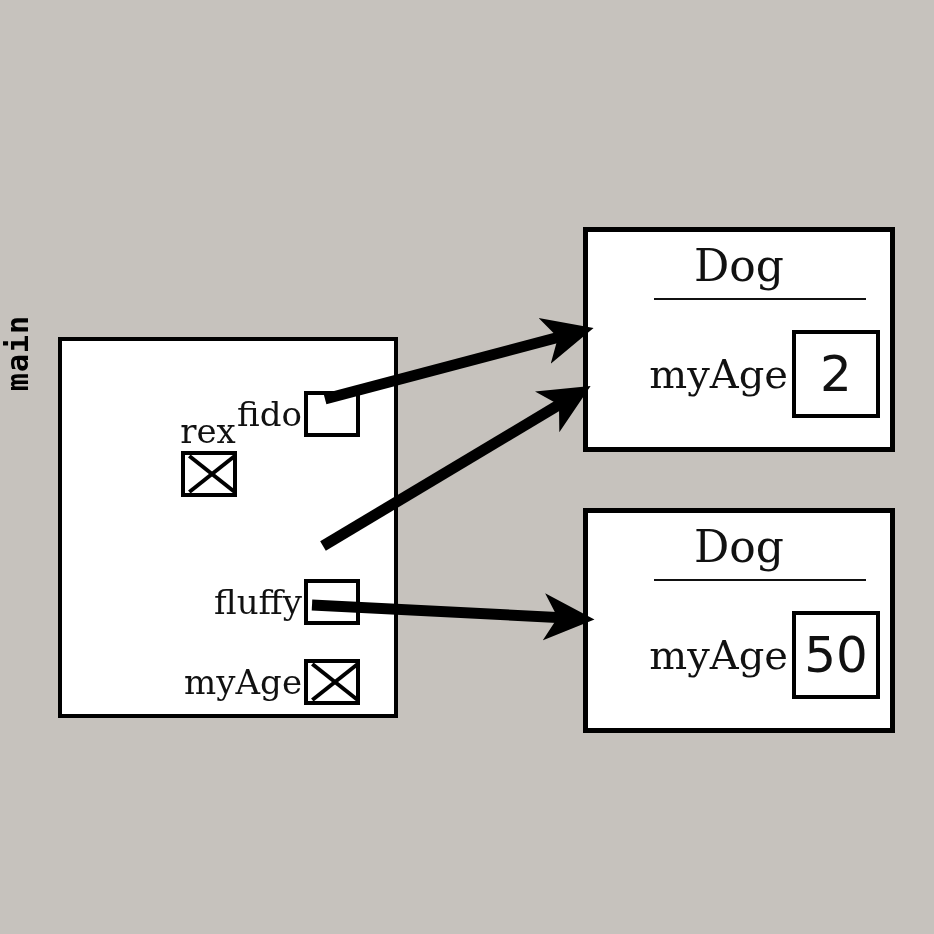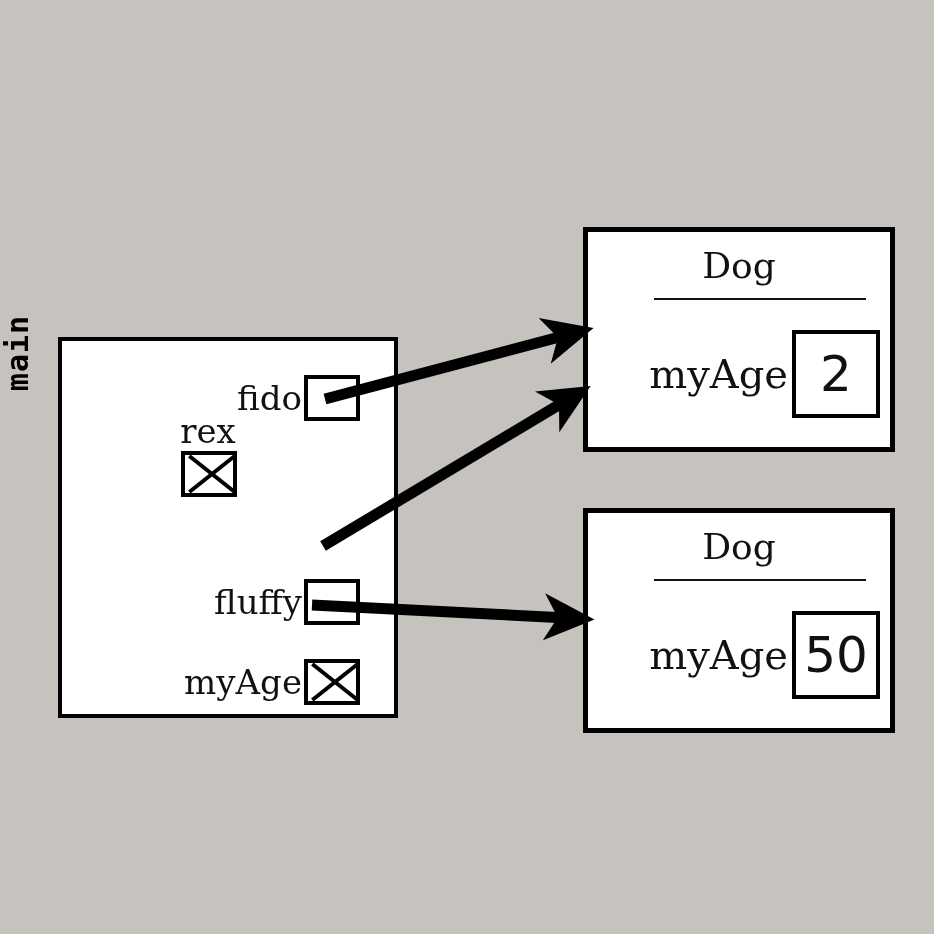--- a/index.html
+++ b/index.html
@@ -117,21 +117,21 @@
     box-sizing: border-box;
     z-index: 2;
   }
   .obj-title {
     position: absolute;
     left: 0;
     right: 0;
     top: 6px;
     text-align: center;
     font-family: "DejaVu Serif", serif;
-    font-size: 36px;
+    font-size: 44px;
     line-height: 56px;
     color: #111;
   }
   .obj-title-rule {
     position: absolute;
     left: 22%;
     right: 8%;
     top: 66px;
     height: 2px;
     background: #111;
@@ -186,21 +186,21 @@
     <line x1="323" y1="546" x2="567" y2="400" stroke="#000" stroke-width="11" marker-end="url(#ah)"></line>
 
     <line x1="312" y1="605" x2="567" y2="618" stroke="#000" stroke-width="11" marker-end="url(#ah)"></line>
   </svg>
 
   <div class="frame-main"></div>
   <div class="frame-label-main">main</div>
 
   <div class="var-rows">
 
-    <div class="var-row" style="top:36px;">
+    <div class="var-row" style="top:52px;">
       <span class="var-label">fido</span>
       <span class="var-slot"></span>
     </div>
 
     <div class="var-row" style="top:110px;flex-direction:column;">
       <span class="var-label">rex</span>
       <span class="var-slot null-slot"></span>
     </div>
 
     <div class="var-row" style="top:196px;margin-top:44px;">

